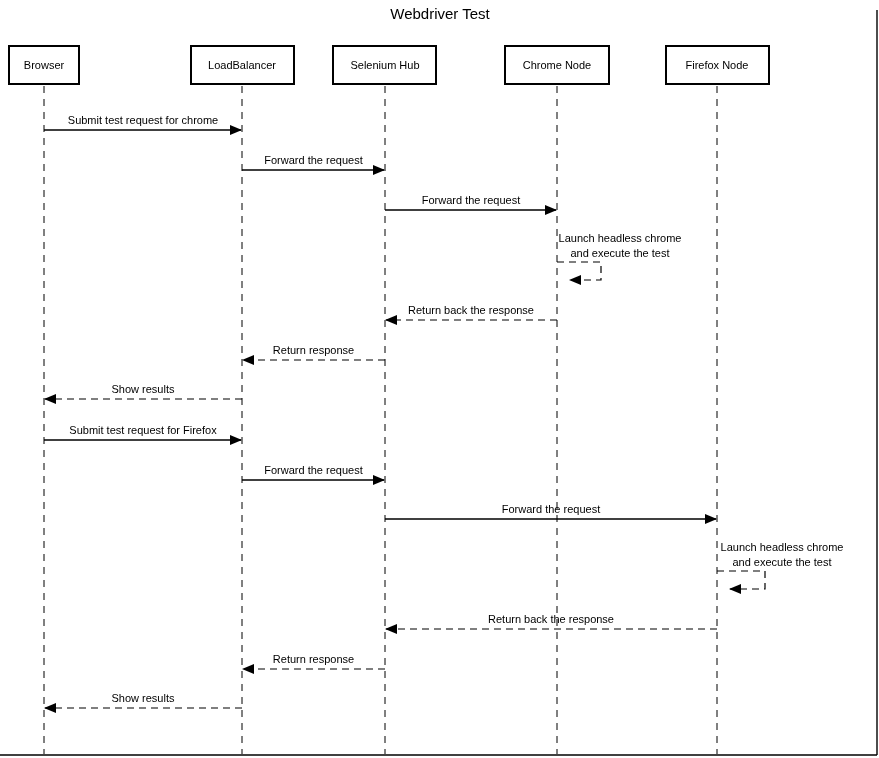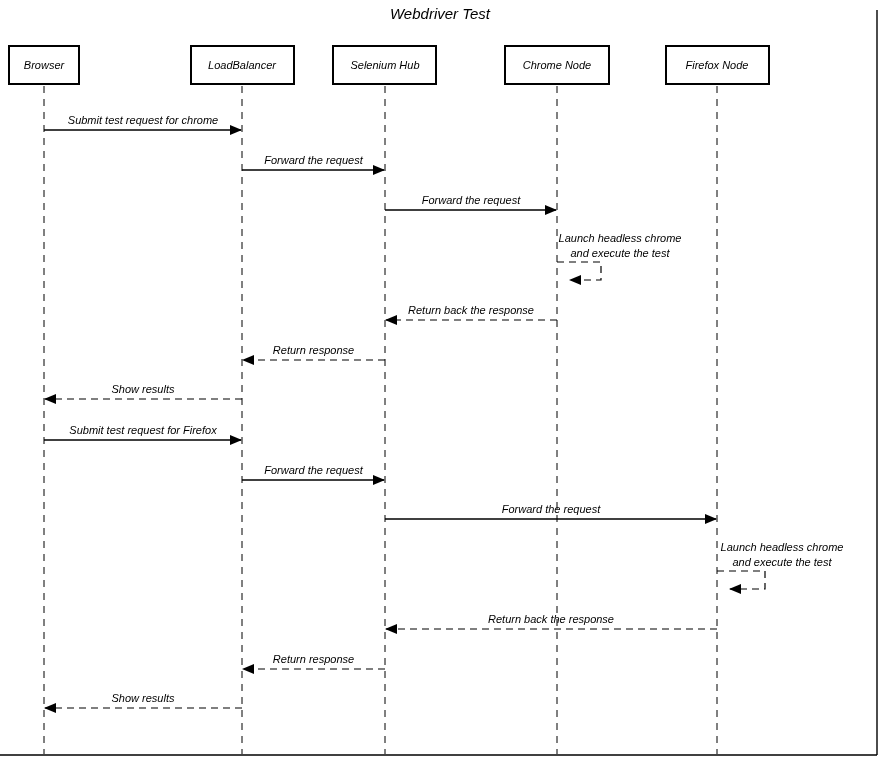--- a/index.html
+++ b/index.html
@@ -10,21 +10,20 @@
   body {
     font-family: "Liberation Sans", sans-serif;
     color: #000000;
   }
   #diagram-root {
     position: relative;
     width: 879px;
     height: 758px;
     overflow: hidden;
     background: #ffffff;
-    font-style: italic;
   }
   #seq-svg {
     position: absolute;
     left: 0;
     top: 0;
   }
   .diagram-title {
     font-size: 15px;
     fill: #000000;
     text-anchor: middle;

